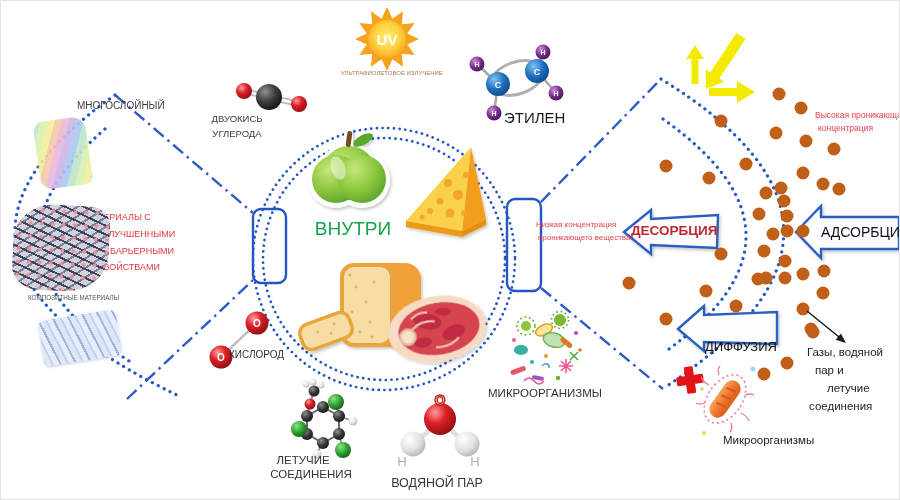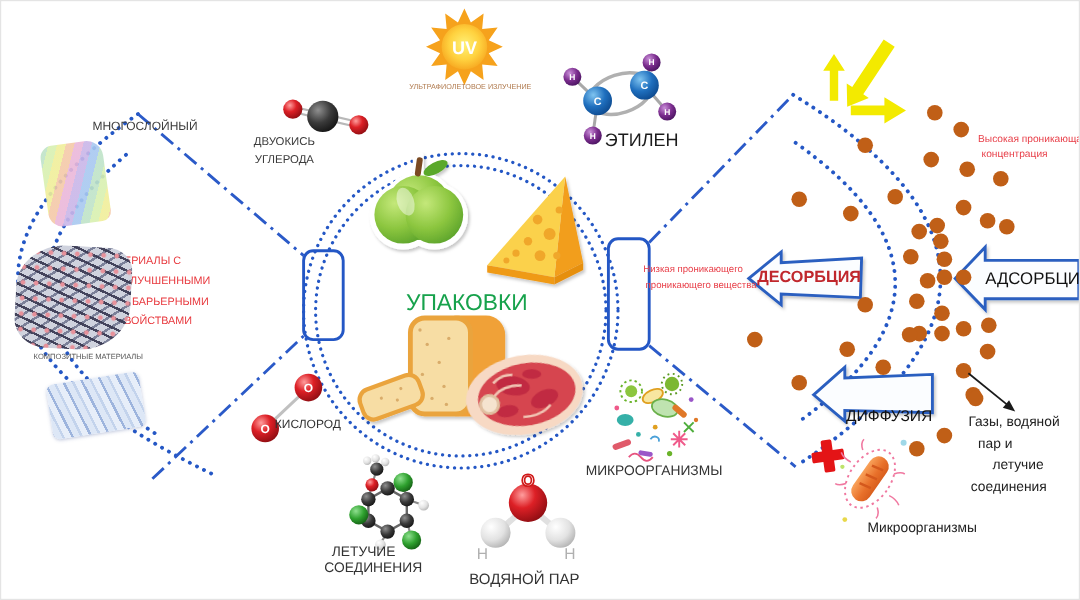--- a/index.html
+++ b/index.html
@@ -391,39 +391,39 @@
 
 <div class="abs redtxt lbl" style="left:84px;top:212px;font-size:9px;">МАТЕРИАЛЫ С</div>
 <div class="abs redtxt lbl" style="left:102px;top:229px;font-size:9px;">УЛУЧШЕННЫМИ</div>
 <div class="abs redtxt lbl" style="left:109px;top:246px;font-size:9px;">БАРЬЕРНЫМИ</div>
 <div class="abs redtxt lbl" style="left:96px;top:262px;font-size:9px;">СВОЙСТВАМИ</div>
 
 <div class="abs tex-composite" style="left:12px;top:204px;"></div>
 <div class="abs lbl" style="left:27px;top:294px;font-size:6.3px;color:#555;">КОМПОЗИТНЫЕ МАТЕРИАЛЫ</div>
 <div class="abs tex-bluefilm" style="left:40px;top:314px;"></div>
 
-<div class="abs green lbl ctr" style="left:328px;top:242px;width:120px;font-size:19px;font-weight:500;">УПАКОВКИ</div>
+<div class="abs green lbl ctr" style="left:292px;top:218px;width:120px;font-size:19px;font-weight:500;">ВНУТРИ</div>
 
 <div class="abs lbl" style="left:228px;top:348px;font-size:10px;color:#333;">КИСЛОРОД</div>
 
 <div class="abs lbl ctr" style="left:252px;top:453px;width:100px;font-size:11.5px;color:#333;">ЛЕТУЧИЕ</div>
 <div class="abs lbl ctr" style="left:260px;top:467px;width:100px;font-size:11.5px;color:#333;">СОЕДИНЕНИЯ</div>
 
 <div class="abs lbl ctr" style="left:376px;top:476px;width:120px;font-size:12.5px;color:#333;">ВОДЯНОЙ ПАР</div>
 
 <div class="abs lbl ctr" style="left:484px;top:386px;width:120px;font-size:11.5px;color:#333;">МИКРООРГАНИЗМЫ</div>
 
 <div class="abs lbl ctr" style="left:630px;top:223px;width:84px;font-size:13.5px;font-weight:600;color:#c0272d;text-align:right;">ДЕСОРБЦИЯ</div>
 <div class="abs lbl ctr" style="left:820px;top:224px;width:78px;font-size:14px;font-weight:500;color:#111;">АДСОРБЦИЯ</div>
 <div class="abs lbl ctr" style="left:704px;top:319px;width:72px;font-size:13px;font-weight:500;color:#111;margin-top:20px;">ДИФФУЗИЯ</div>
 
 <div class="abs lbl" style="left:814px;top:110px;font-size:8.5px;color:#e8404a;">Высокая проникающая</div>
 <div class="abs lbl" style="left:817px;top:123px;font-size:8.5px;color:#e8404a;">концентрация</div>
 
-<div class="abs lbl" style="left:535px;top:220px;font-size:8px;color:#e8404a;">Низкая проникающего</div>
+<div class="abs lbl" style="left:535px;top:220px;font-size:8px;color:#e8404a;">Низкая концентрация</div>
 <div class="abs lbl" style="left:537px;top:233px;font-size:8px;color:#e8404a;">проникающего вещества</div>
 
 <div class="abs lbl" style="left:806px;top:345px;font-size:11.5px;color:#222;">Газы, водяной</div>
 <div class="abs lbl" style="left:814px;top:363px;font-size:11.5px;color:#222;text-align:center;">пар и</div>
 <div class="abs lbl" style="left:826px;top:381px;font-size:11.5px;color:#222;">летучие</div>
 <div class="abs lbl" style="left:808px;top:399px;font-size:11.5px;color:#222;">соединения</div>
 
 <div class="abs lbl" style="left:722px;top:433px;font-size:11.5px;color:#222;">Микроорганизмы</div>
 
 </div>

